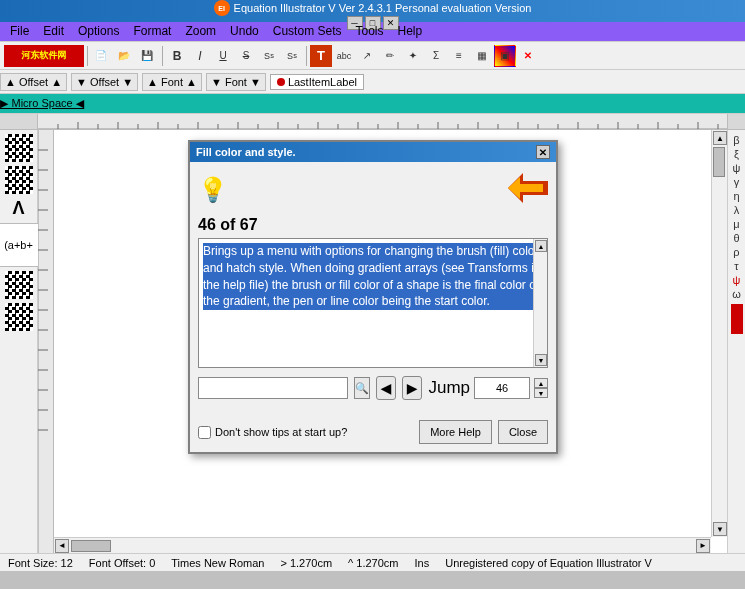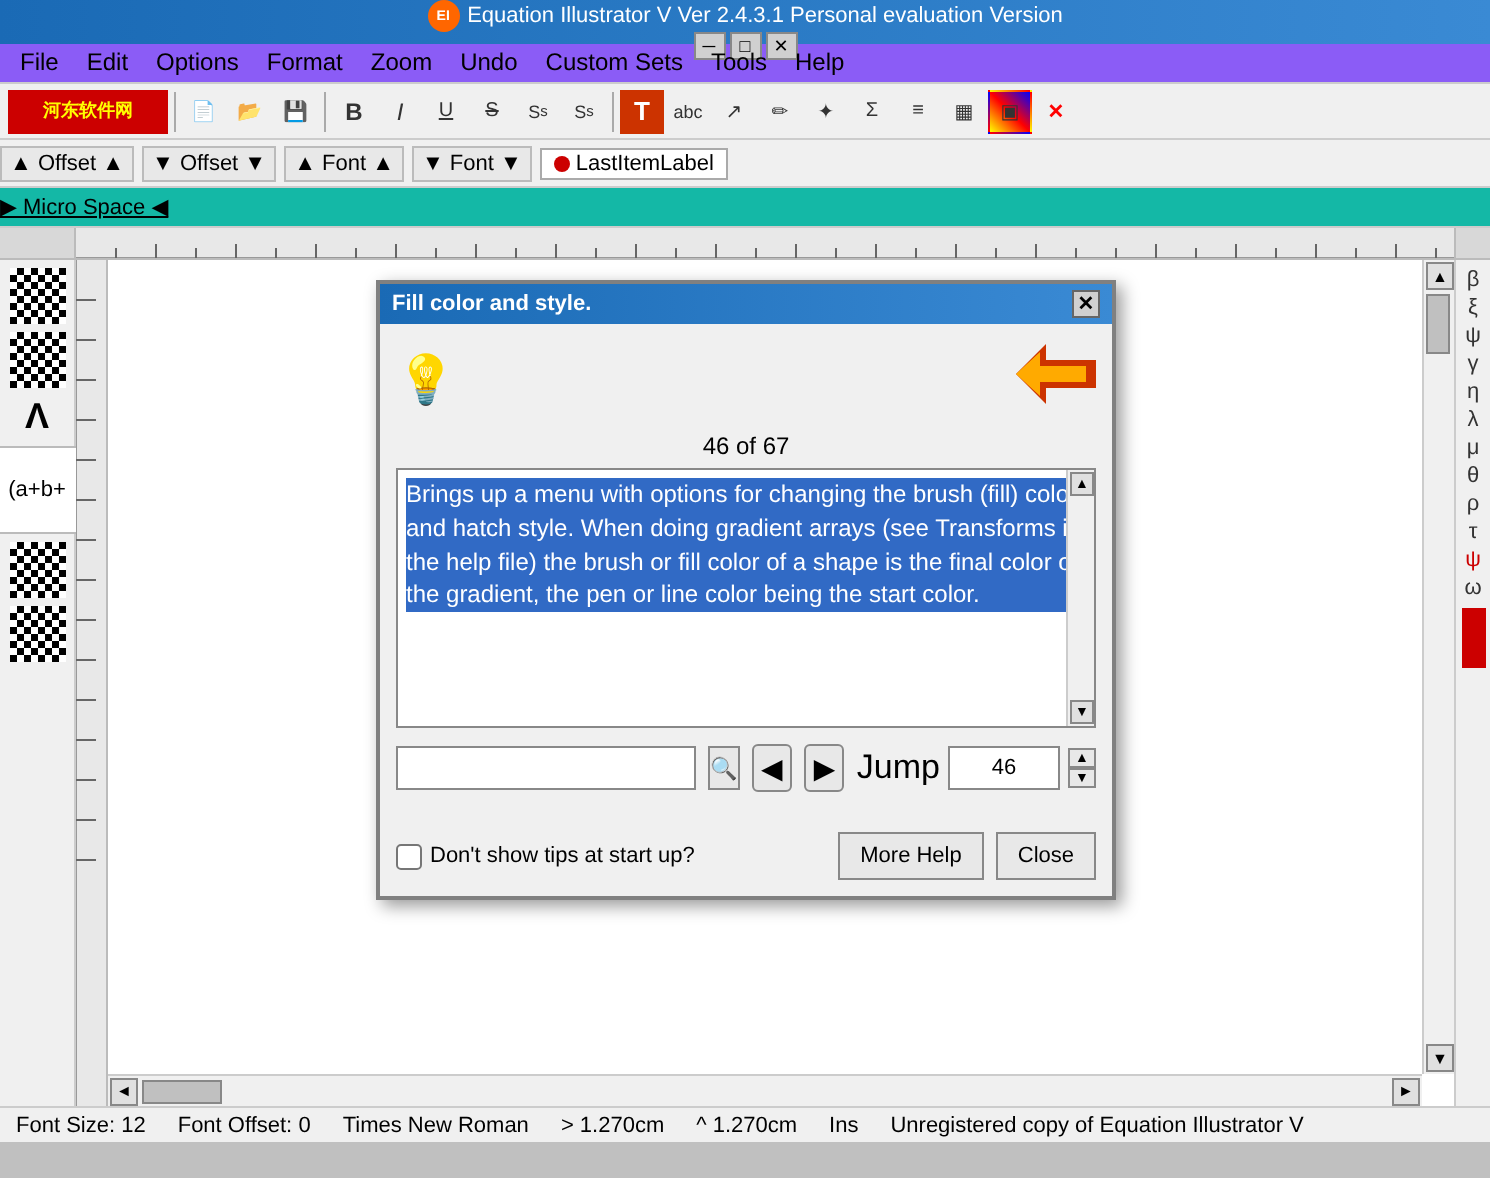--- a/index.html
+++ b/index.html
@@ -191,23 +191,22 @@
       margin-bottom: 6px;
       height: 40px;
     }
     .bulb-icon {
       font-size: 24px; color: #f0c040;
     }
     .arrow-icon {
       font-size: 20px; color: #cc3300;
     }
     .tip-counter {
-      font-size: 12px; font-weight: normal;
+      font-size: 16px; font-weight: bold;
       margin-bottom: 4px;
-      text-align: center;
     }
     .tip-text-area {
       border: 1px solid #888;
       background: white;
       height: 130px;
       padding: 4px;
       font-size: 12px;
       overflow-y: auto;
       position: relative;
     }

